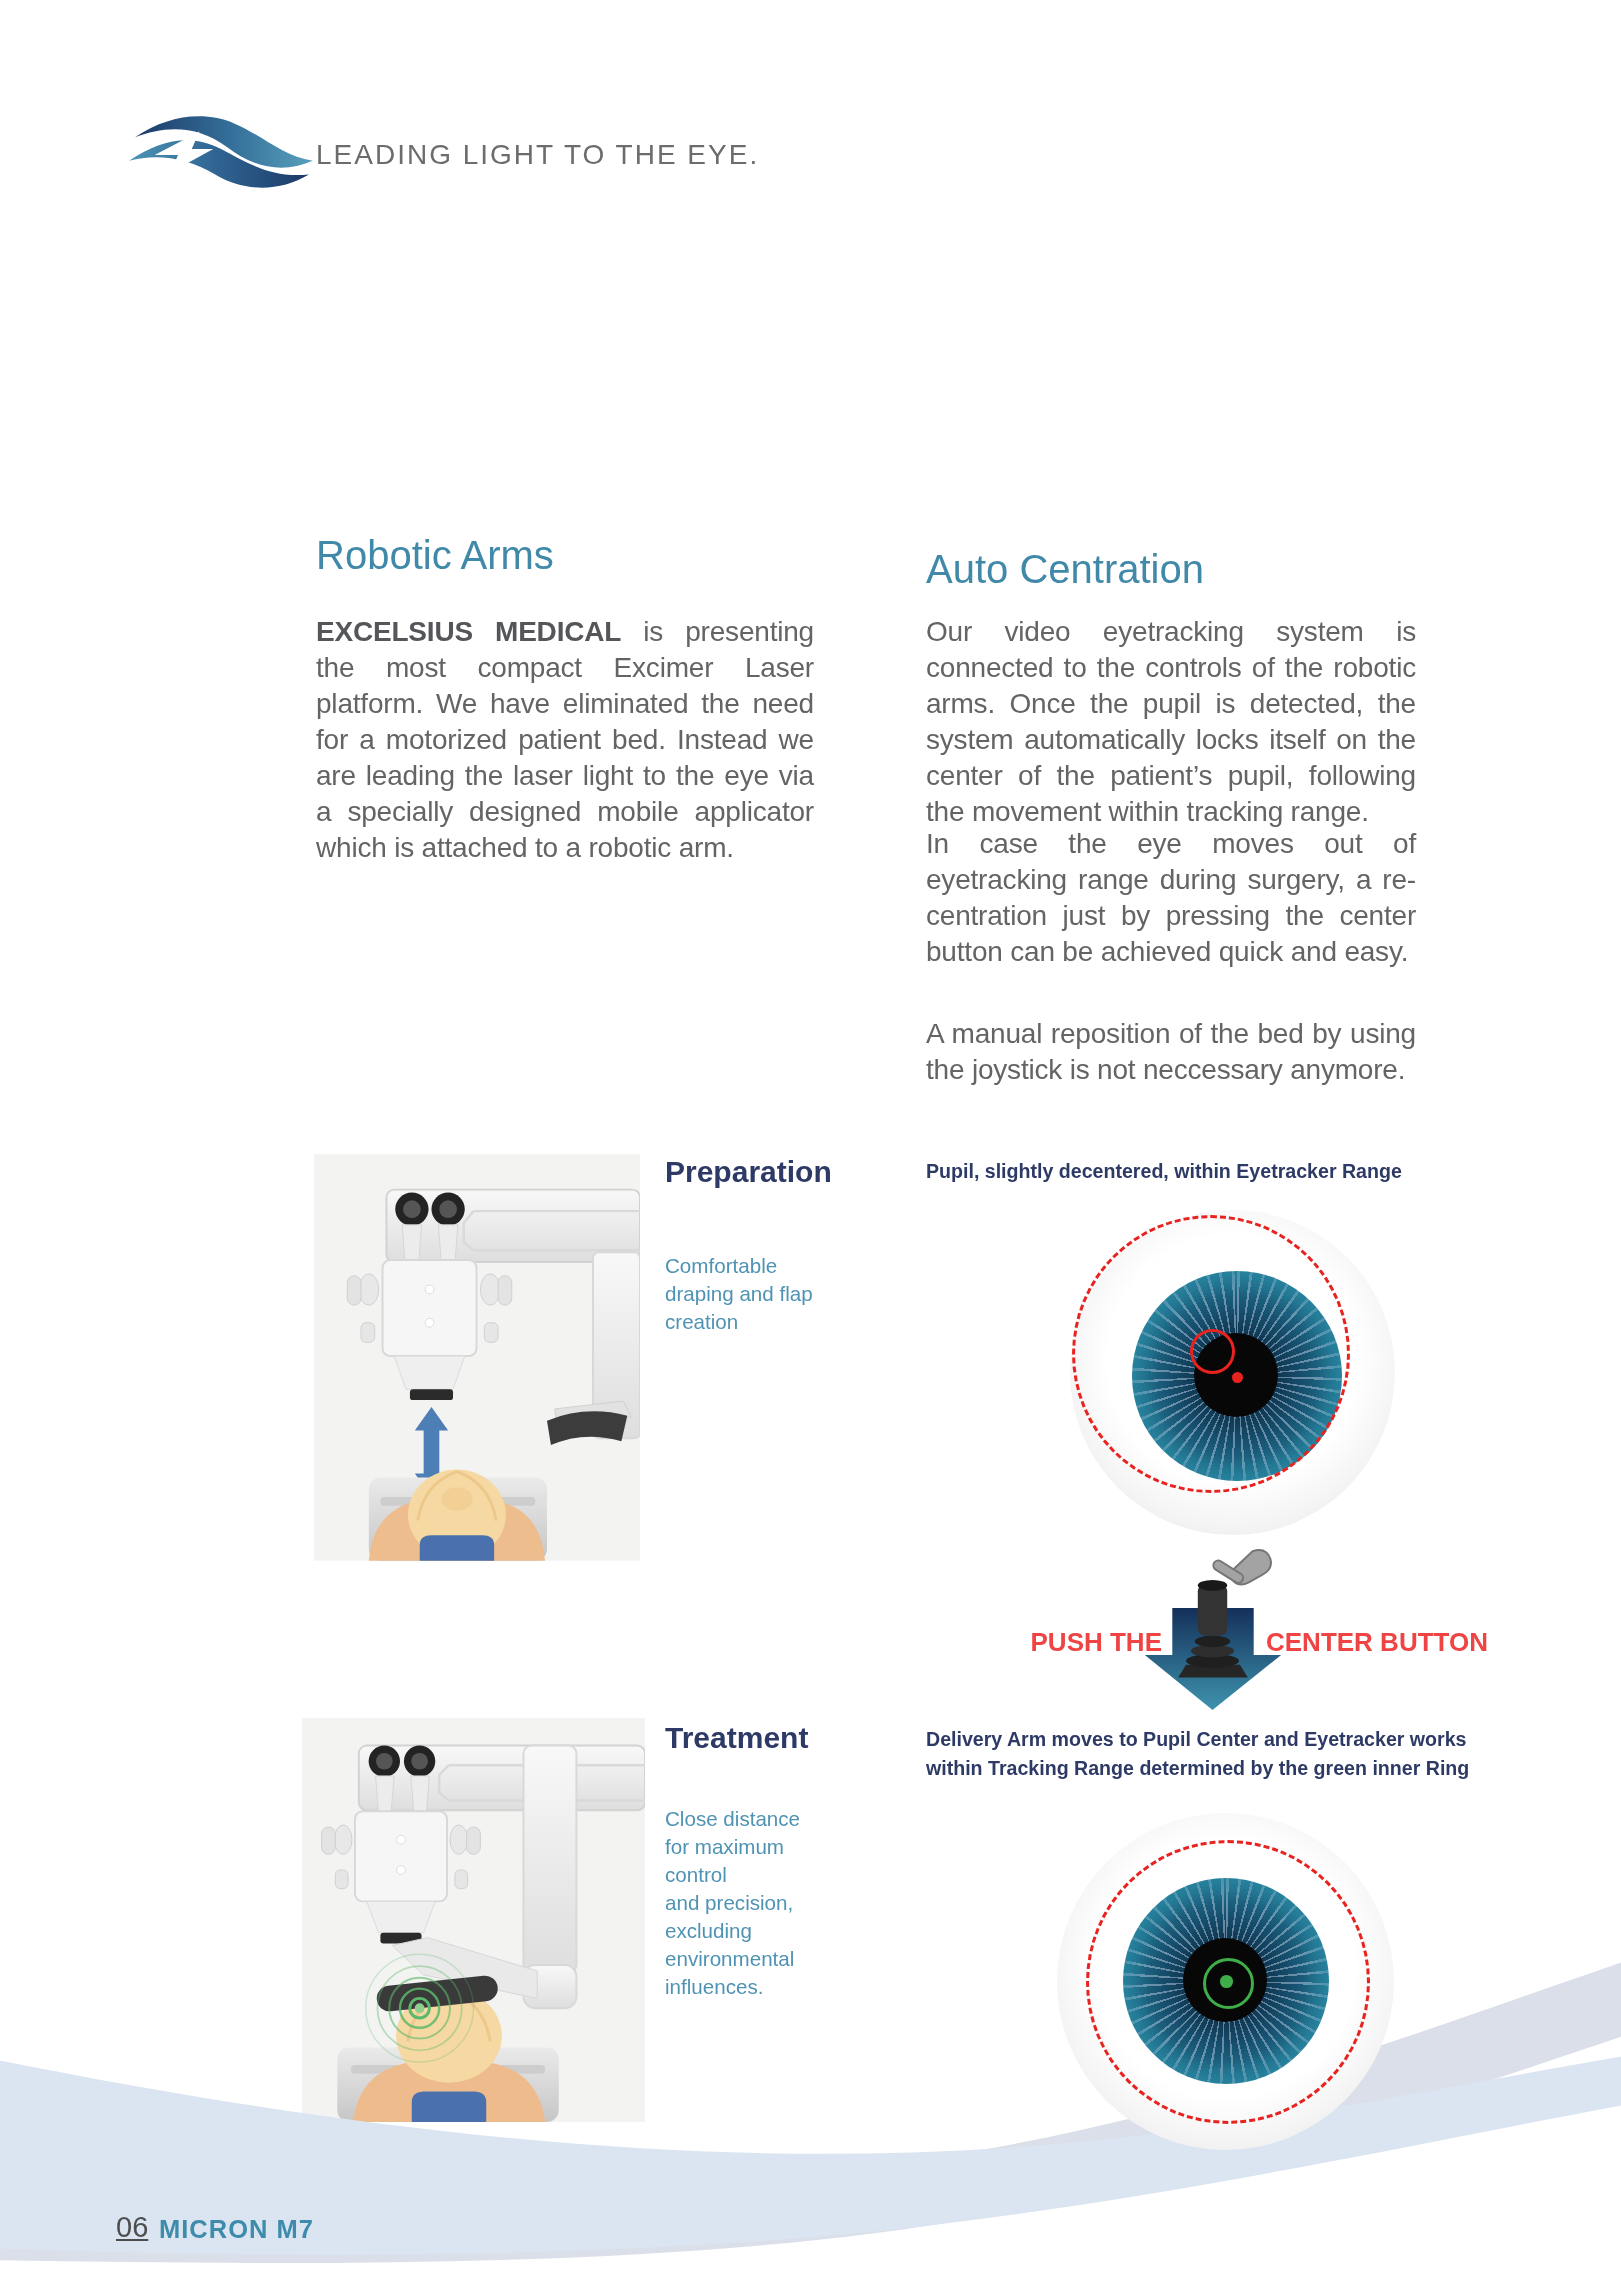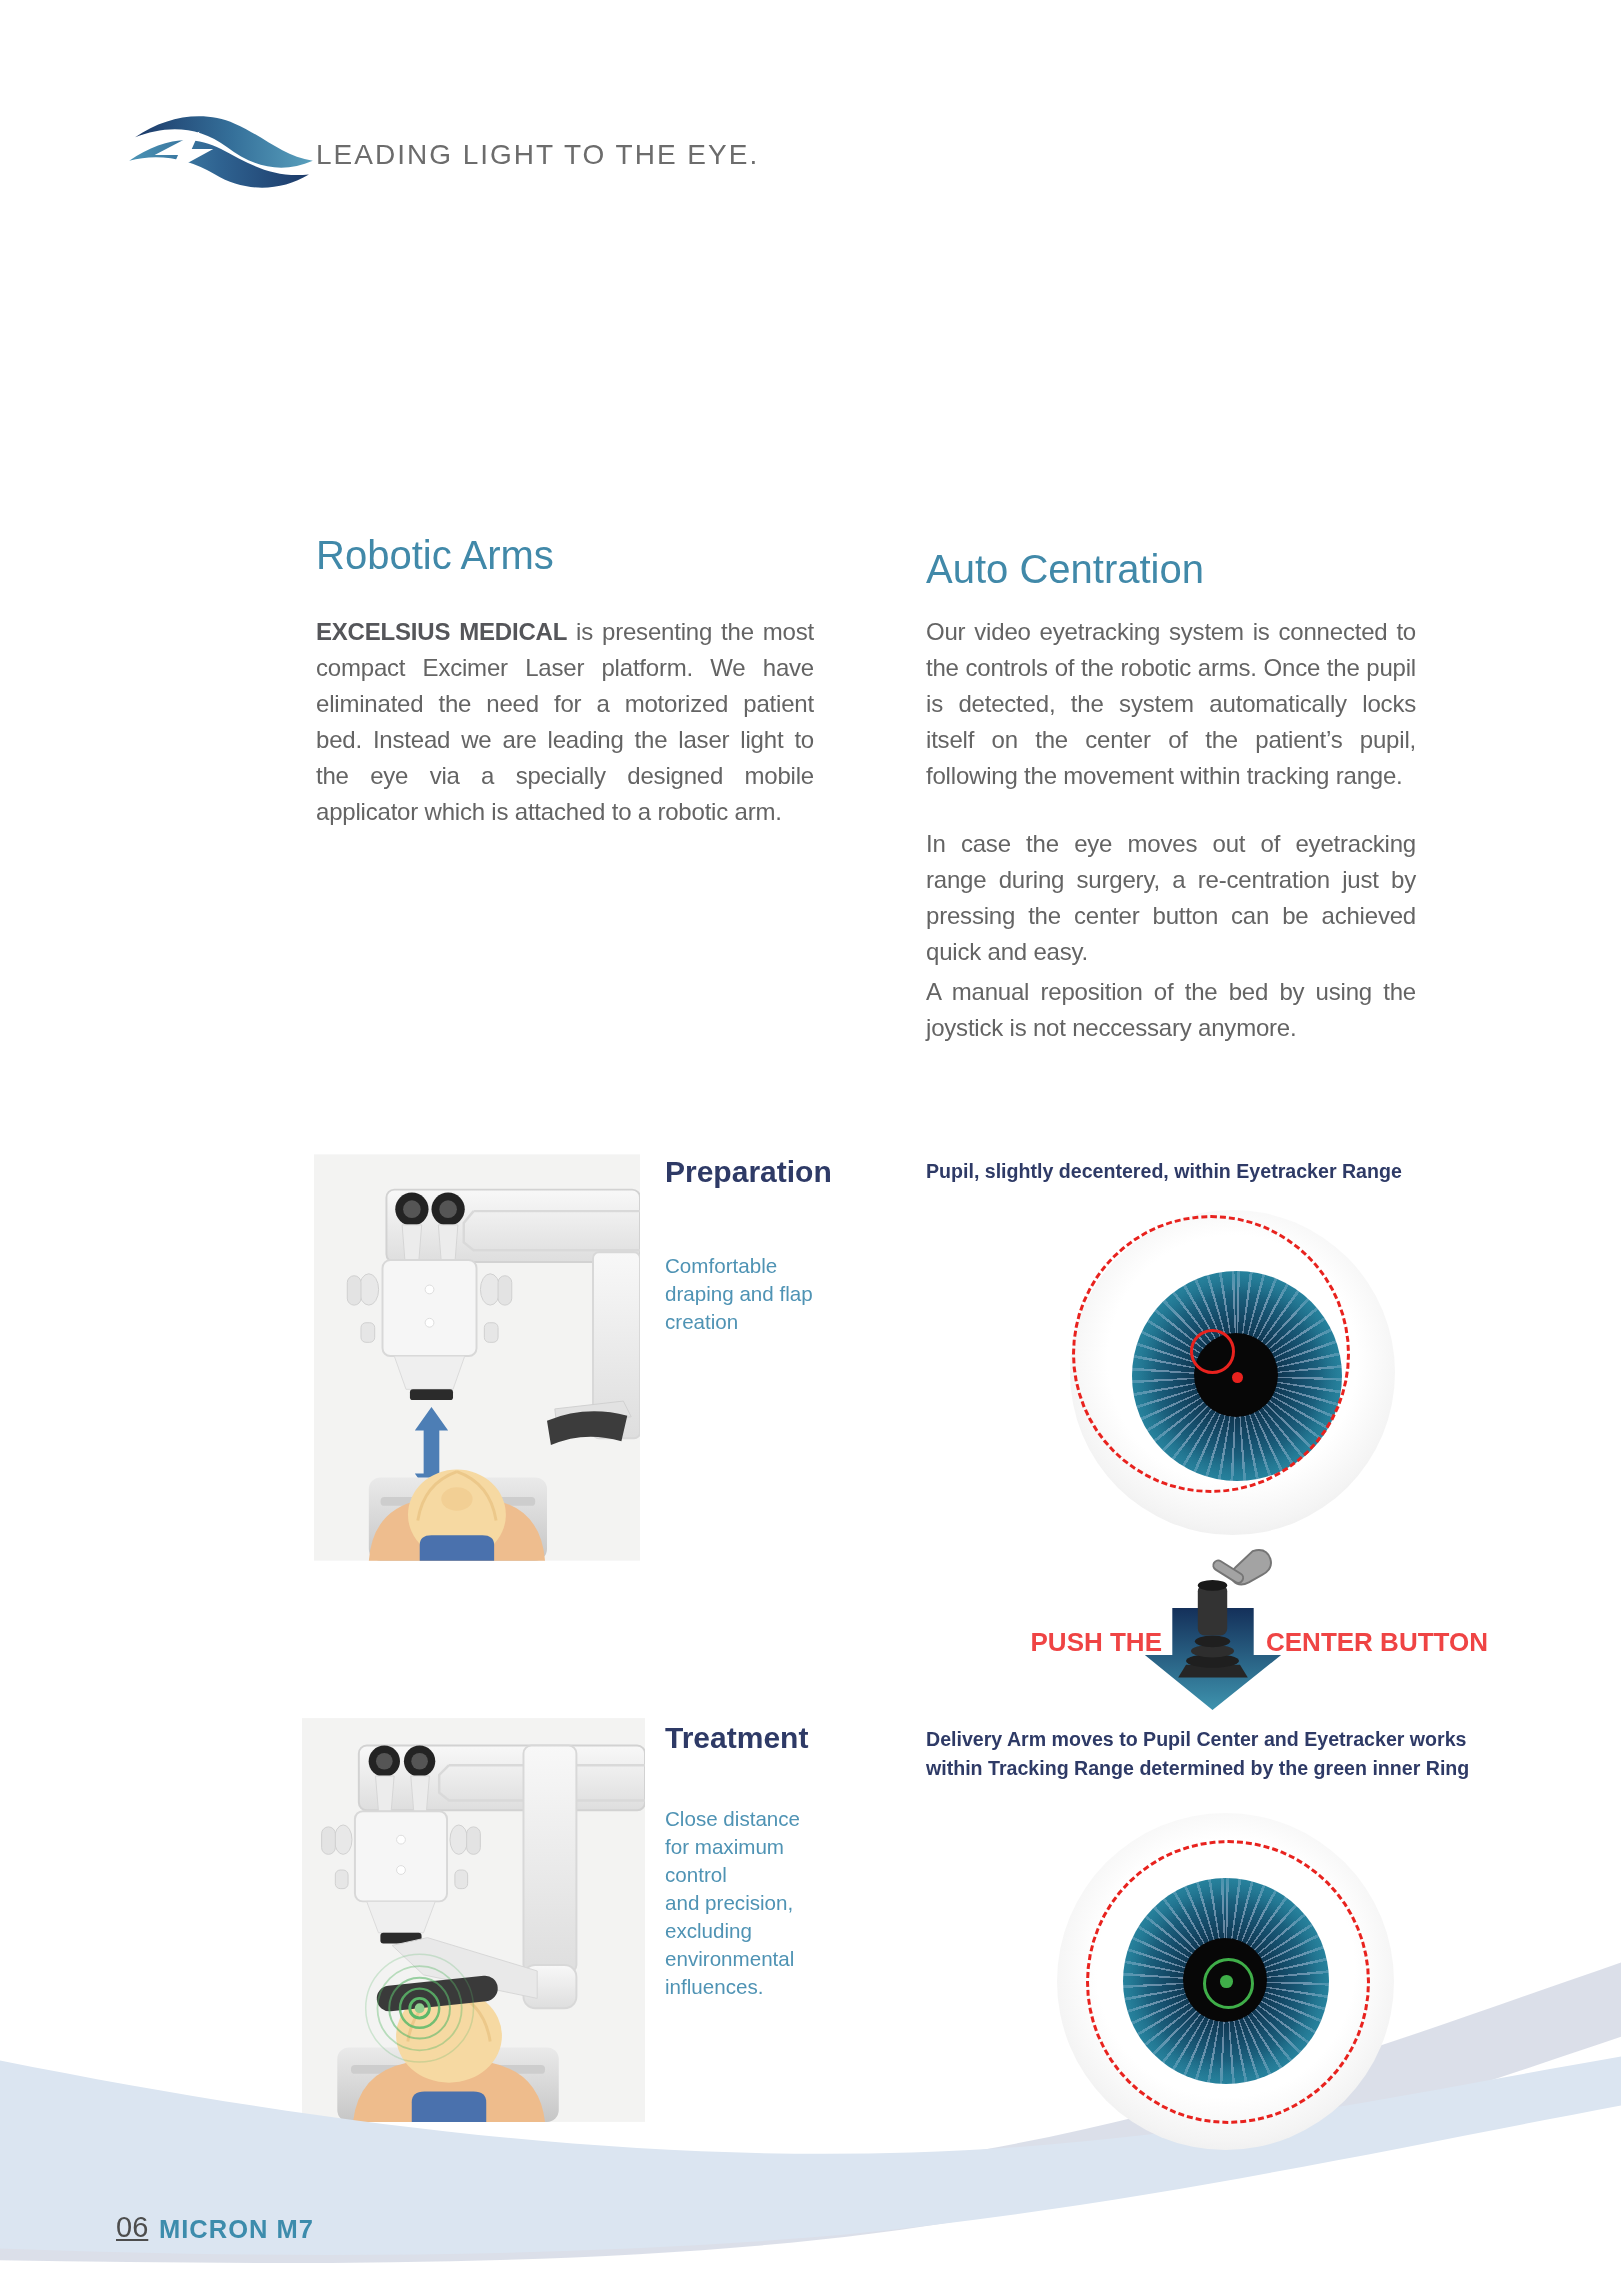--- a/index.html
+++ b/index.html
@@ -9,28 +9,28 @@
 
   
   .logo-tagline{left:316px;top:139px;font-size:28px;letter-spacing:2px;color:#6c6c6c;}
 
   
   .h1{font-size:40px;color:#4189a9;letter-spacing:0px;font-weight:400;}
   .h1.left{left:316px;top:533px;}
   .h1.right{left:926px;top:547px;}
 
   
-  .col{width:498px;font-size:24px;line-height:36px;color:#646464;
+  .col{width:498px;font-size:28px;line-height:36px;color:#646464;
        text-align:justify;letter-spacing:-0.2px;}
   .col b{color:#55565a;}
   .lc1{left:316px;top:614px;}
   .lc2{left:316px;top:859px;}
   .rc1{left:926px;top:614px;width:490px;}
   .rc2{left:926px;top:826px;width:490px;}
-  .rc3{left:926px;top:974px;width:490px;}
+  .rc3{left:926px;top:1016px;width:490px;}
 
   
   .figlabel{font-size:30px;font-weight:700;color:#2e3a66;}
   .lightcap{font-size:20.6px;line-height:28px;color:#4f93b4;white-space:pre-line;}
   .navycap{font-size:19.6px;font-weight:700;color:#2e3a66;white-space:nowrap;}
   .pushlabel{font-size:26px;font-weight:700;color:#ef4444;white-space:nowrap;}
 
   
   .eye{border-radius:50%;}
   .sclera{width:100%;height:100%;border-radius:50%;

